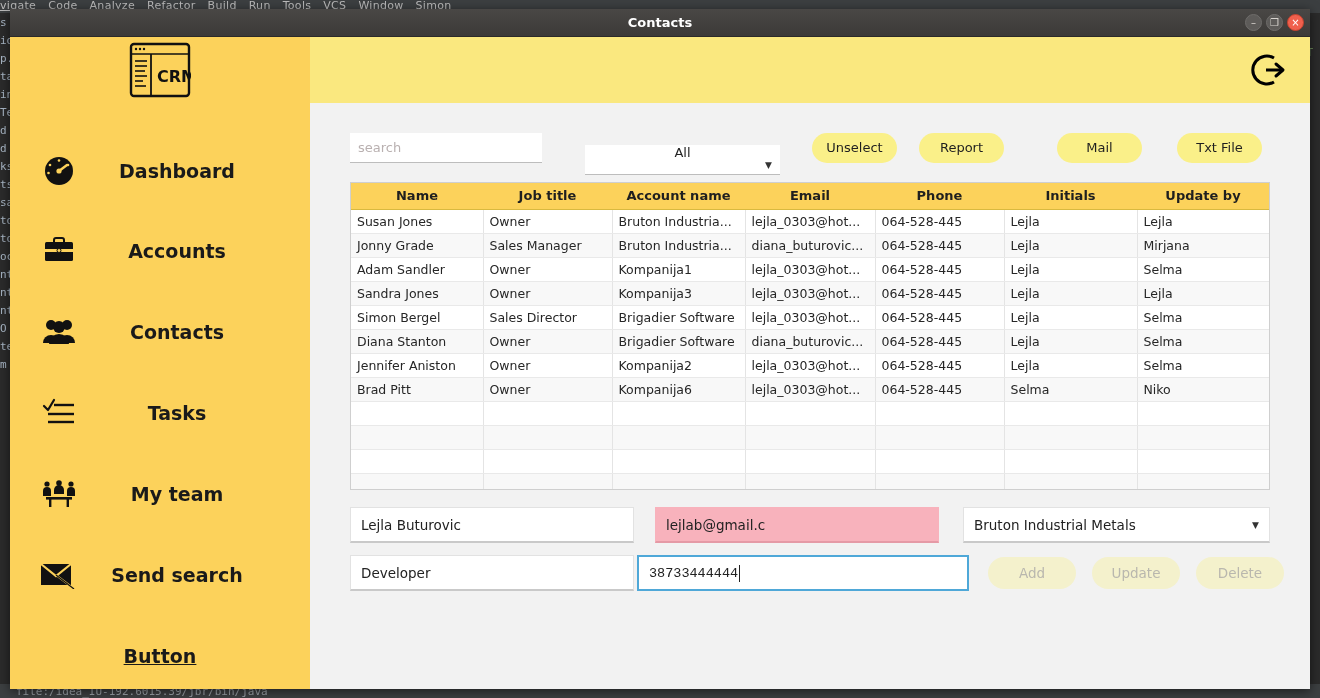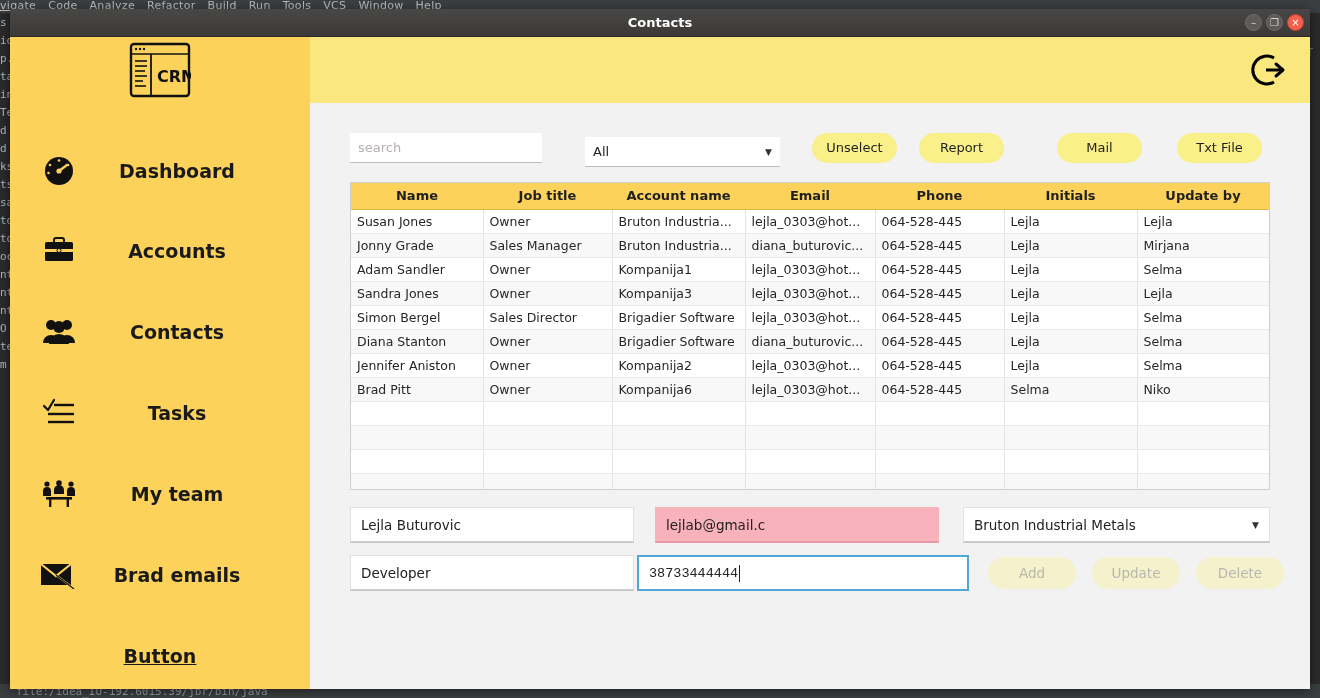--- a/index.html
+++ b/index.html
@@ -189,31 +189,32 @@
     background: #ffffff;
     padding: 0 8px;
     font-family: "DejaVu Sans", sans-serif;
     font-size: 13px;
     color: #333;
     outline: none;
   }
   #search-input::placeholder { color: #b9b0b0; }
   #filter-select {
     position: absolute;
-    left: 235px; top: 4px;
+    left: 235px; top: 12px;
     width: 195px; height: 30px;
     background: #ffffff;
     border: none;
     border-bottom: 1.5px solid #bdbdbd;
     font-size: 13px;
     color: #222;
     display: flex;
     align-items: center;
     padding: 0 8px;
     cursor: pointer;
+    flex-direction: column;
   }
   #filter-select .caret {
     margin-left: auto;
     font-size: 9px;
     color: #333;
   }
   .pill-btn {
     position: absolute;
     top: 0;
     height: 30px;
@@ -324,21 +325,21 @@
     cursor: default;
   }
   #btn-add    { left: 638px; width: 88px; }
   #btn-update { left: 742px; width: 88px; }
   #btn-delete { left: 846px; width: 88px; }
 </style>
 </head>
 <body>
 
 <div id="backdrop">
-  <div id="ide-menubar"><span>vigate</span><span>Code</span><span>Analyze</span><span>Refactor</span><span>Build</span><span>Run</span><span>Tools</span><span>VCS</span><span>Window</span><span>Help</span></div>
+  <div id="ide-menubar"><span>vigate</span><span>Code</span><span>Analyze</span><span>Refactor</span><span>Build</span><span>Run</span><span>Tools</span><span>VCS</span><span>Window</span><span>Simon</span></div>
   <div id="ide-left-code">s
 io
 p.f
 ta
 in
 Te
 d
 d
 ks
 ts
@@ -464,21 +465,21 @@
 
       <div class="nav-item" style="top:516px">
         <span class="nav-icon">
           <svg width="38" height="28" viewBox="0 0 38 28">
             <rect x="1" y="3" width="30" height="21" fill="#111"></rect>
             <path d="M1 3 L16 15 L31 3" fill="none" stroke="#fcd25b" stroke-width="2.2"></path>
             <line x1="16" y1="14" x2="33" y2="27" stroke="#fcd25b" stroke-width="2"></line>
             <line x1="16" y1="14" x2="34" y2="28" stroke="#111" stroke-width="1.2"></line>
           </svg>
         </span>
-        <span class="nav-label">Brad emails</span>
+        <span class="nav-label">Send search</span>
       </div>
 
       <div class="nav-item" style="top:597px">
         <span class="nav-label no-icon">Button</span>
       </div>
     </div>
 
     <div id="content">
 
       <div id="topbar">

